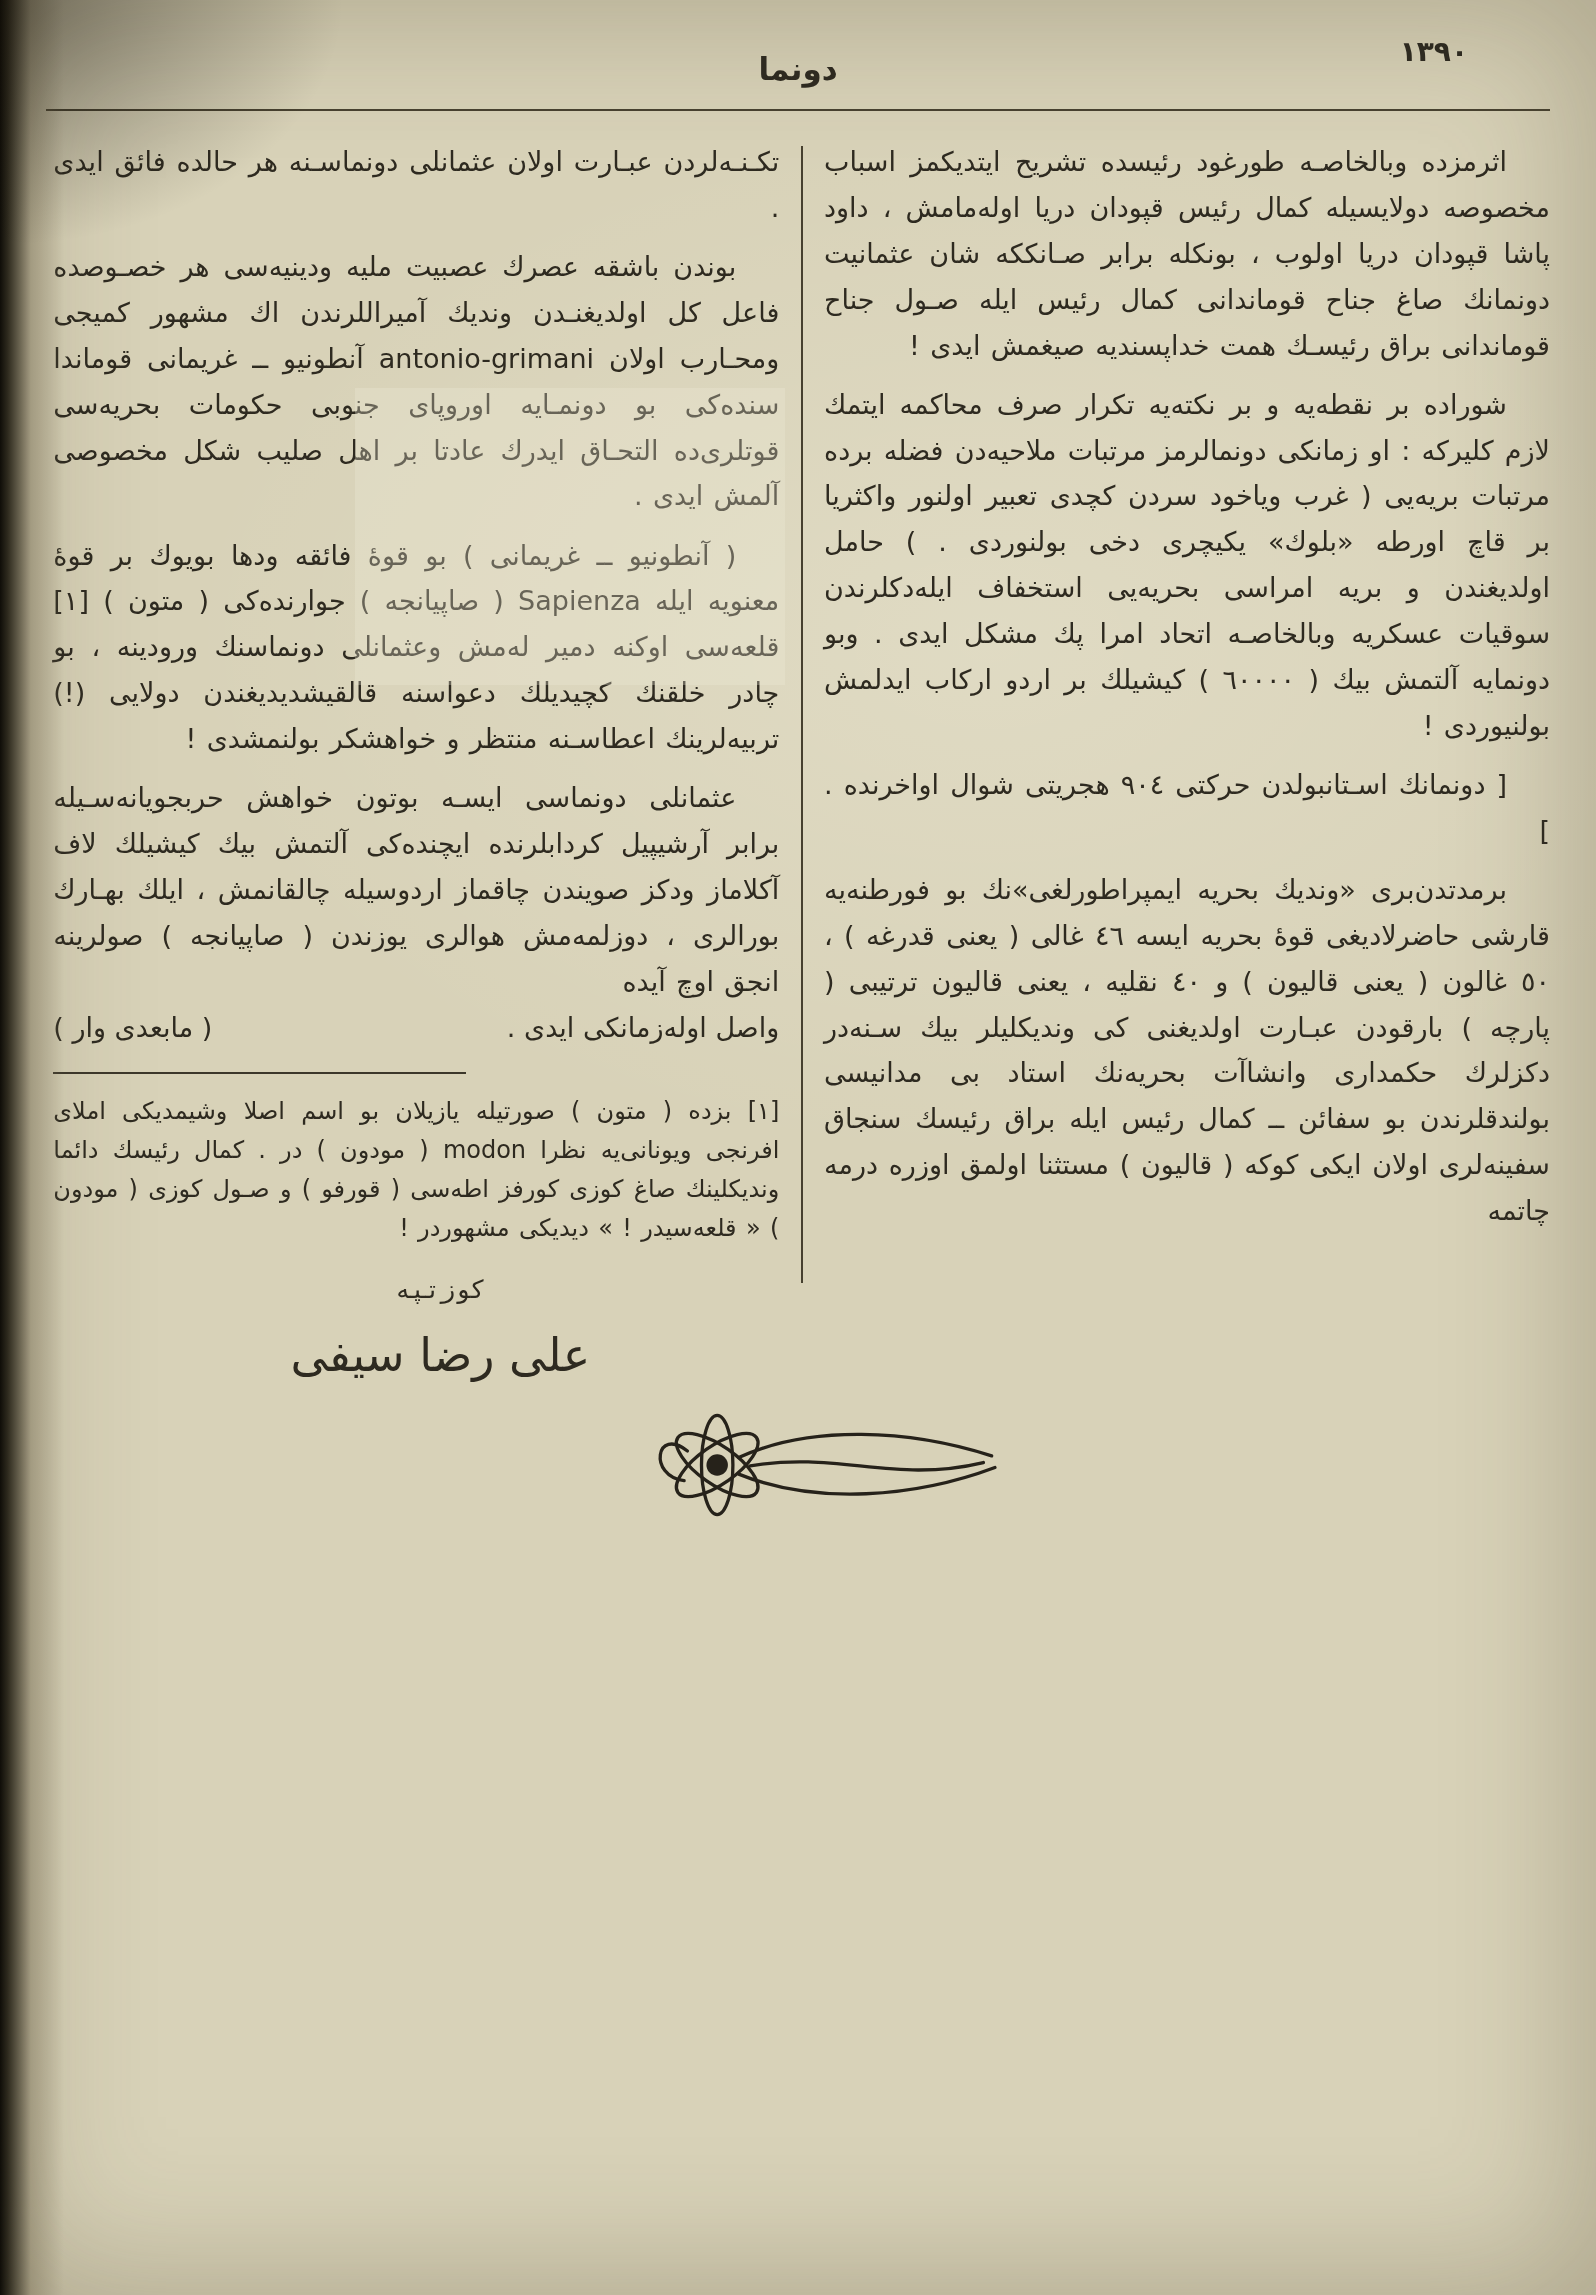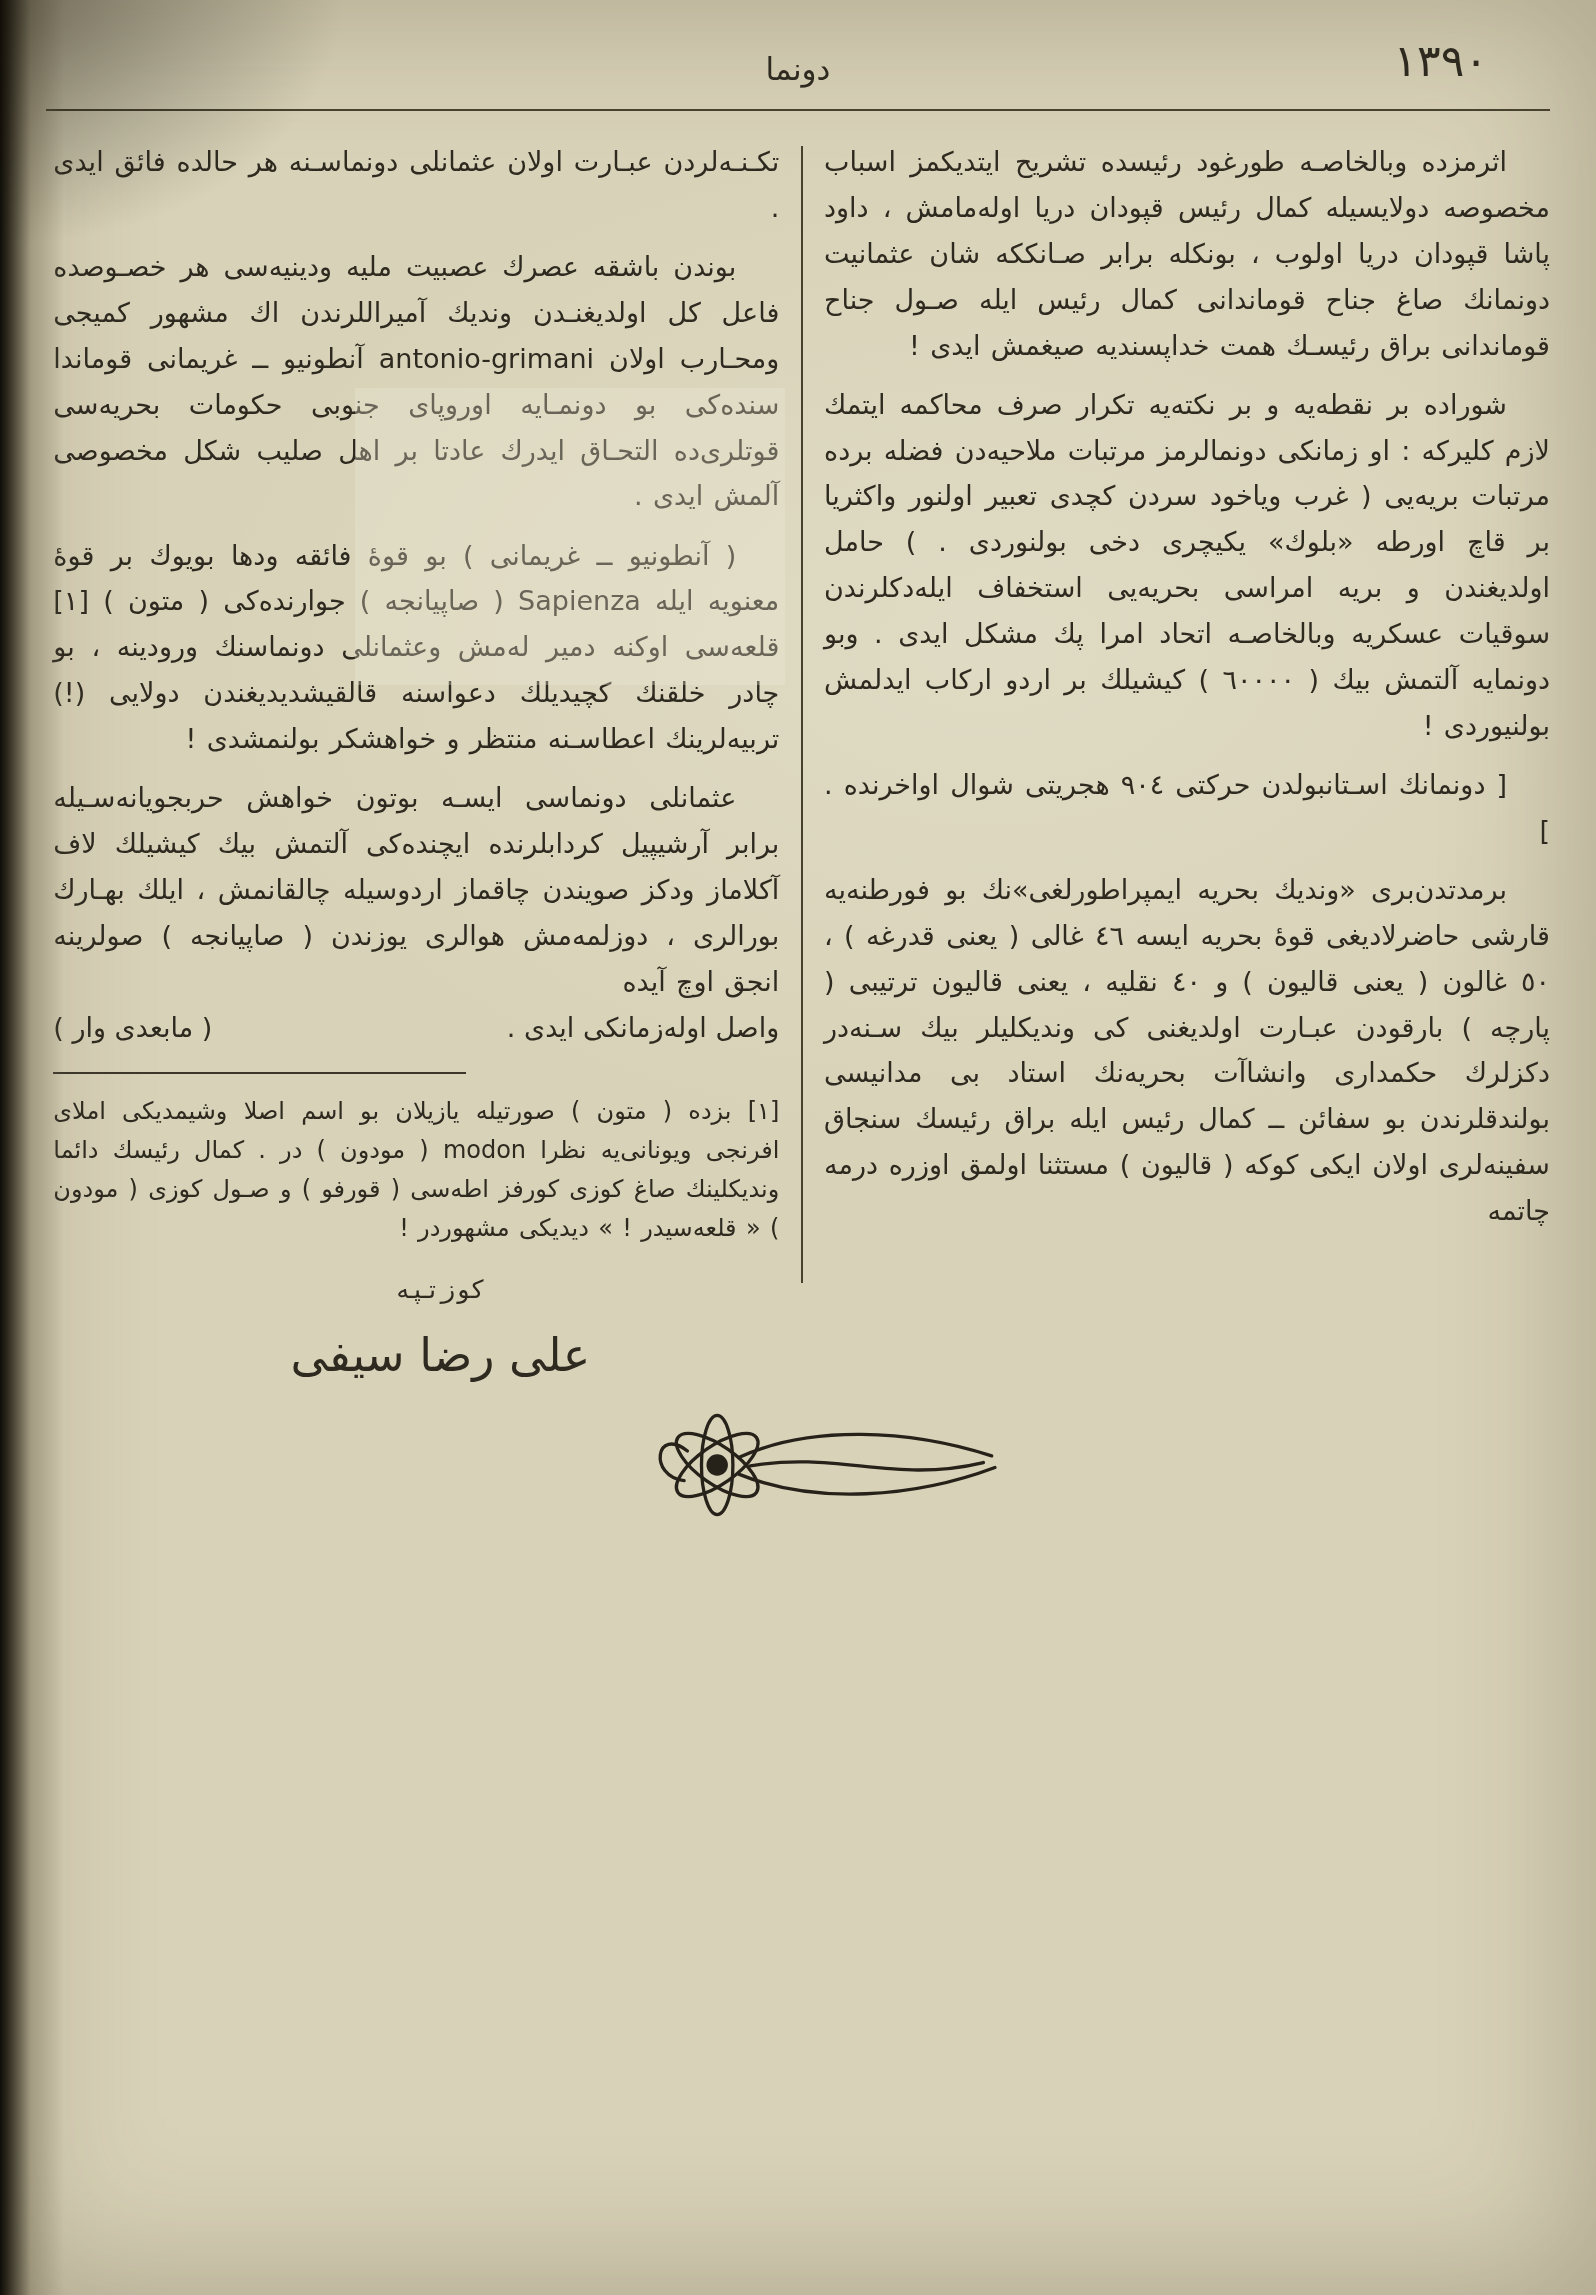--- a/index.html
+++ b/index.html
@@ -35,28 +35,29 @@
   .scan-artifact {
     position: absolute; left: 355px; top: 388px; width: 430px; height: 297px;
     background: rgba(240,236,214,0.30);
     pointer-events: none;
   }
 
   .header {
     position: relative;
     height: 109px;
     padding-top: 43px;
+    font-weight: bold;
   }
   .journal-title {
     position: absolute; left: 50%; top: 51px; transform: translateX(-50%);
     font-size: 31px; letter-spacing: 0.8px;
   }
   .page-num {
-    position: absolute; right: 108px; top: 35px;
-    font-size: 44px;
+    position: absolute; right: 128px; top: 35px;
+    font-size: 28px;
   }
   .header-rule {
     margin: 0 46px;
     border-top: 2.5px solid #47412f;
   }
 
   .columns {
     display: flex;
     direction: rtl;
     padding: 28px 46px 0 46px;

